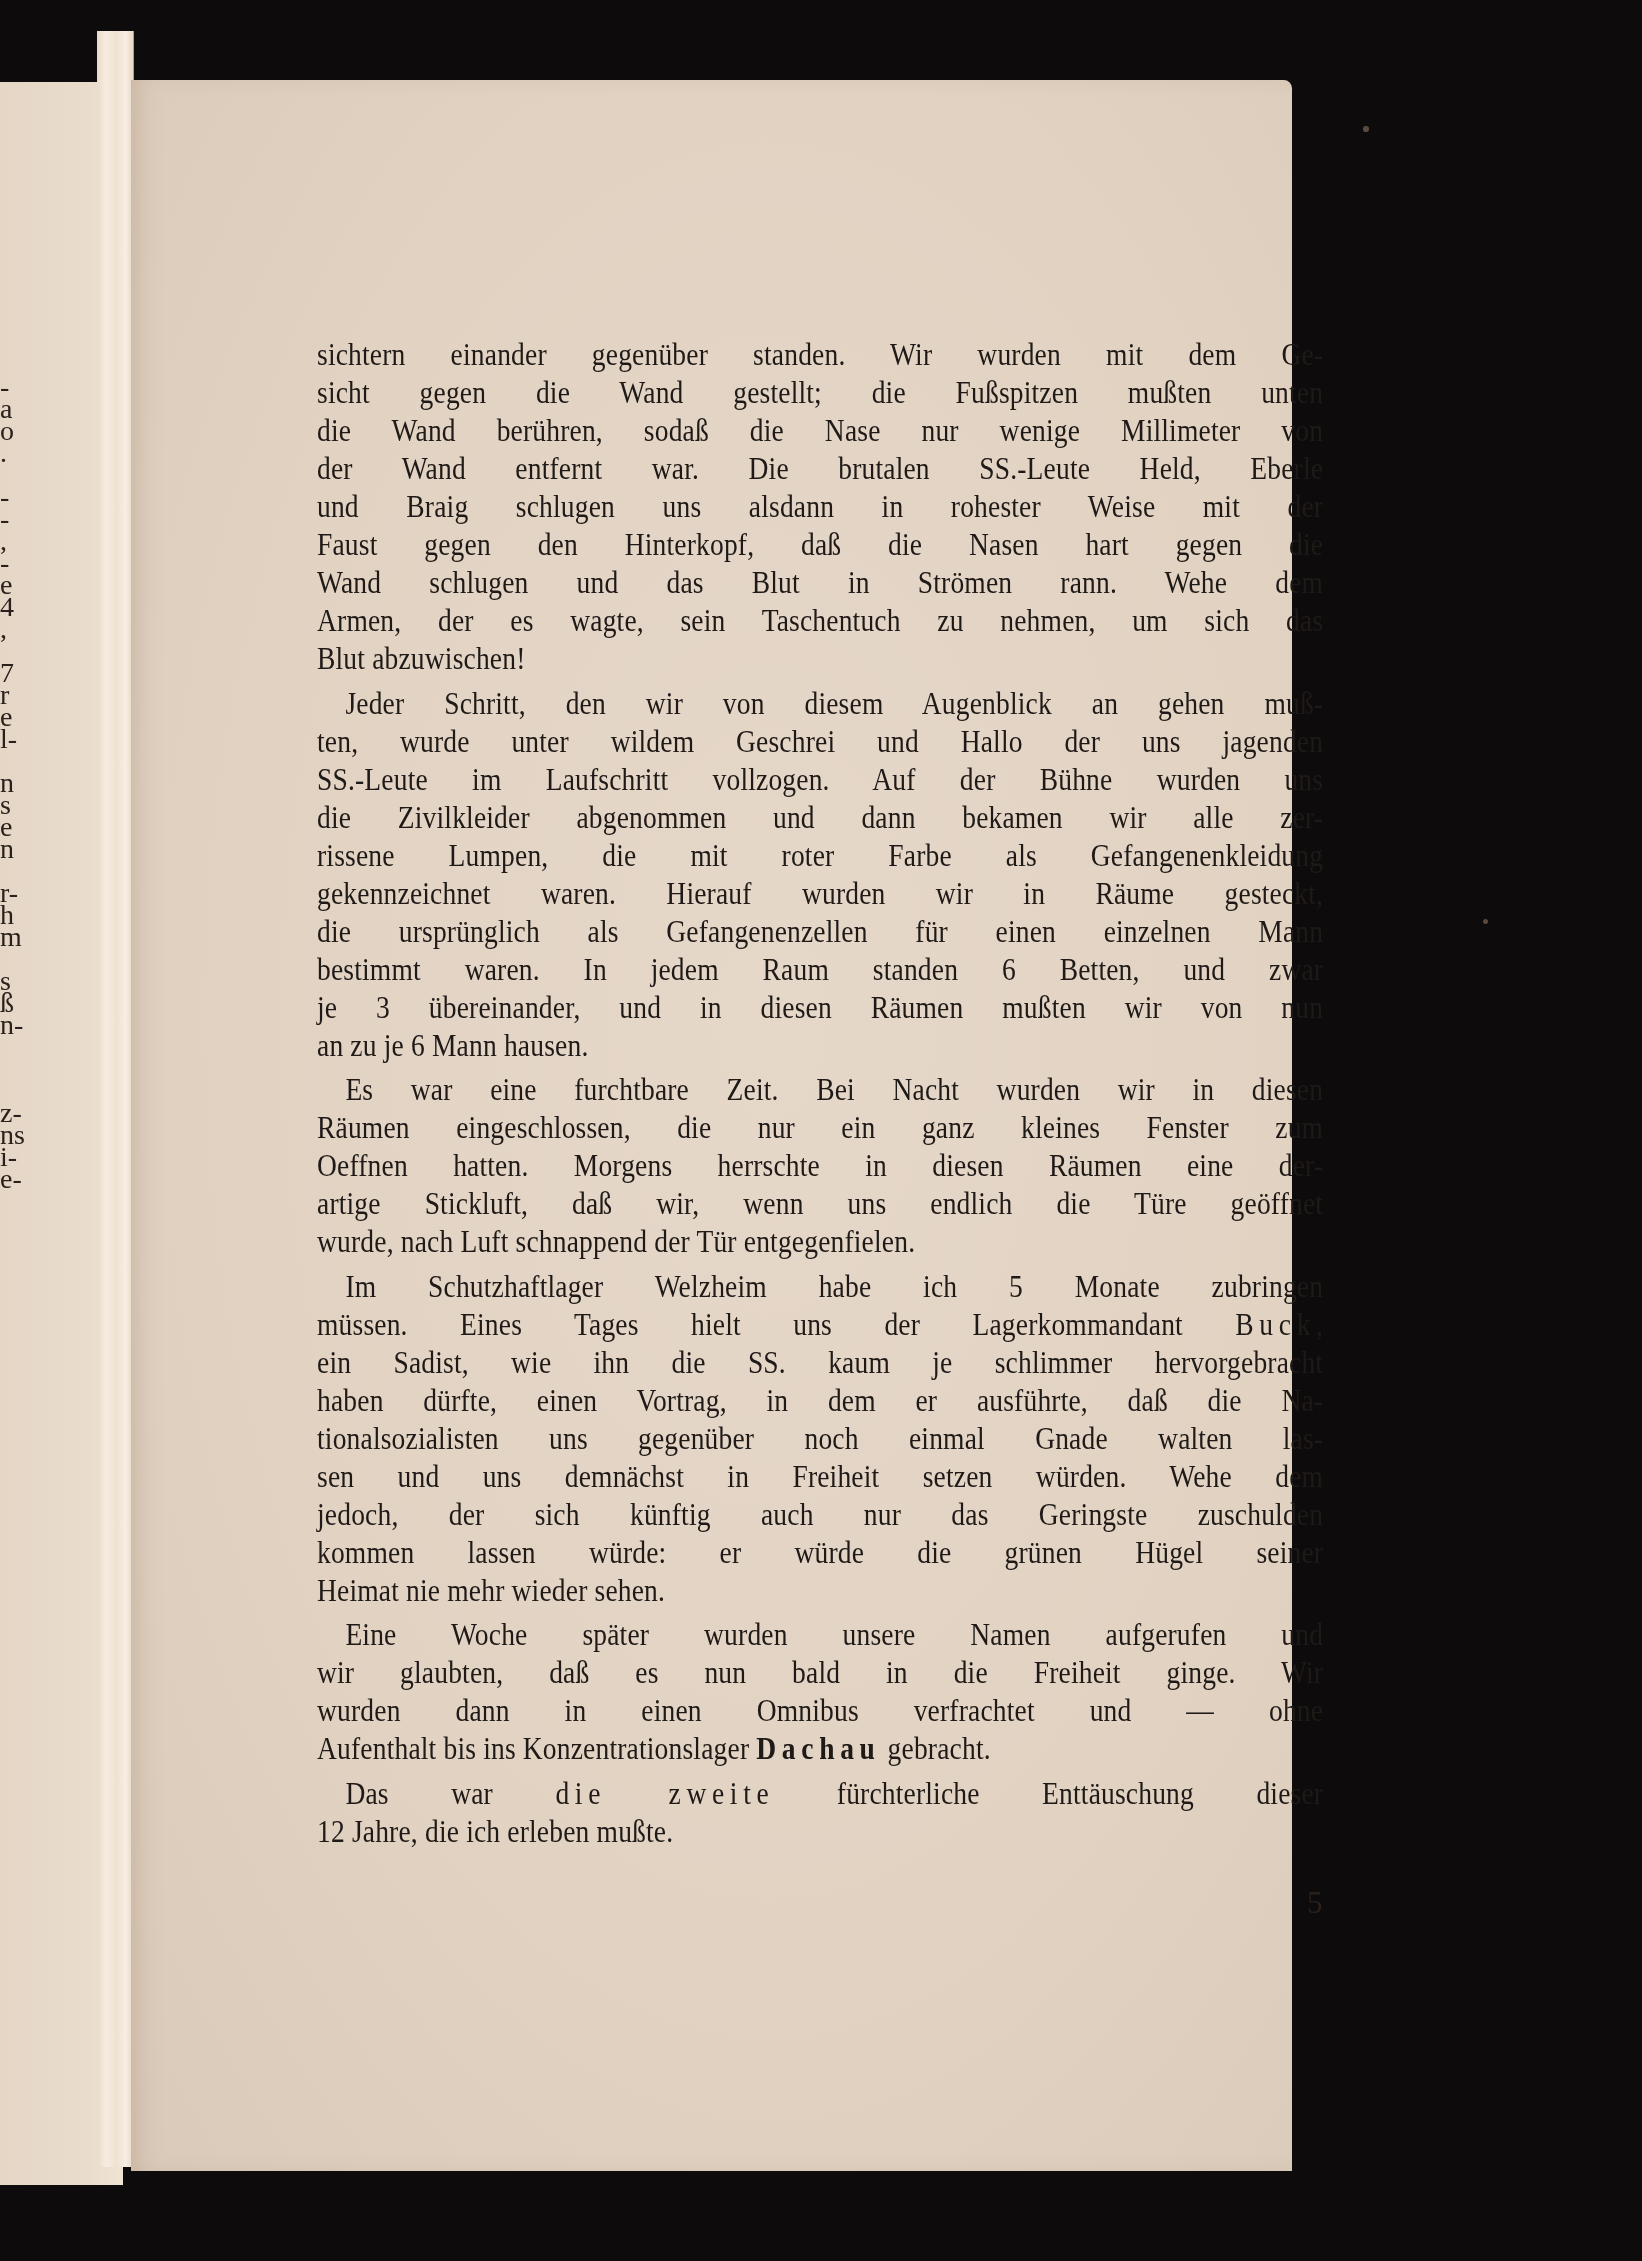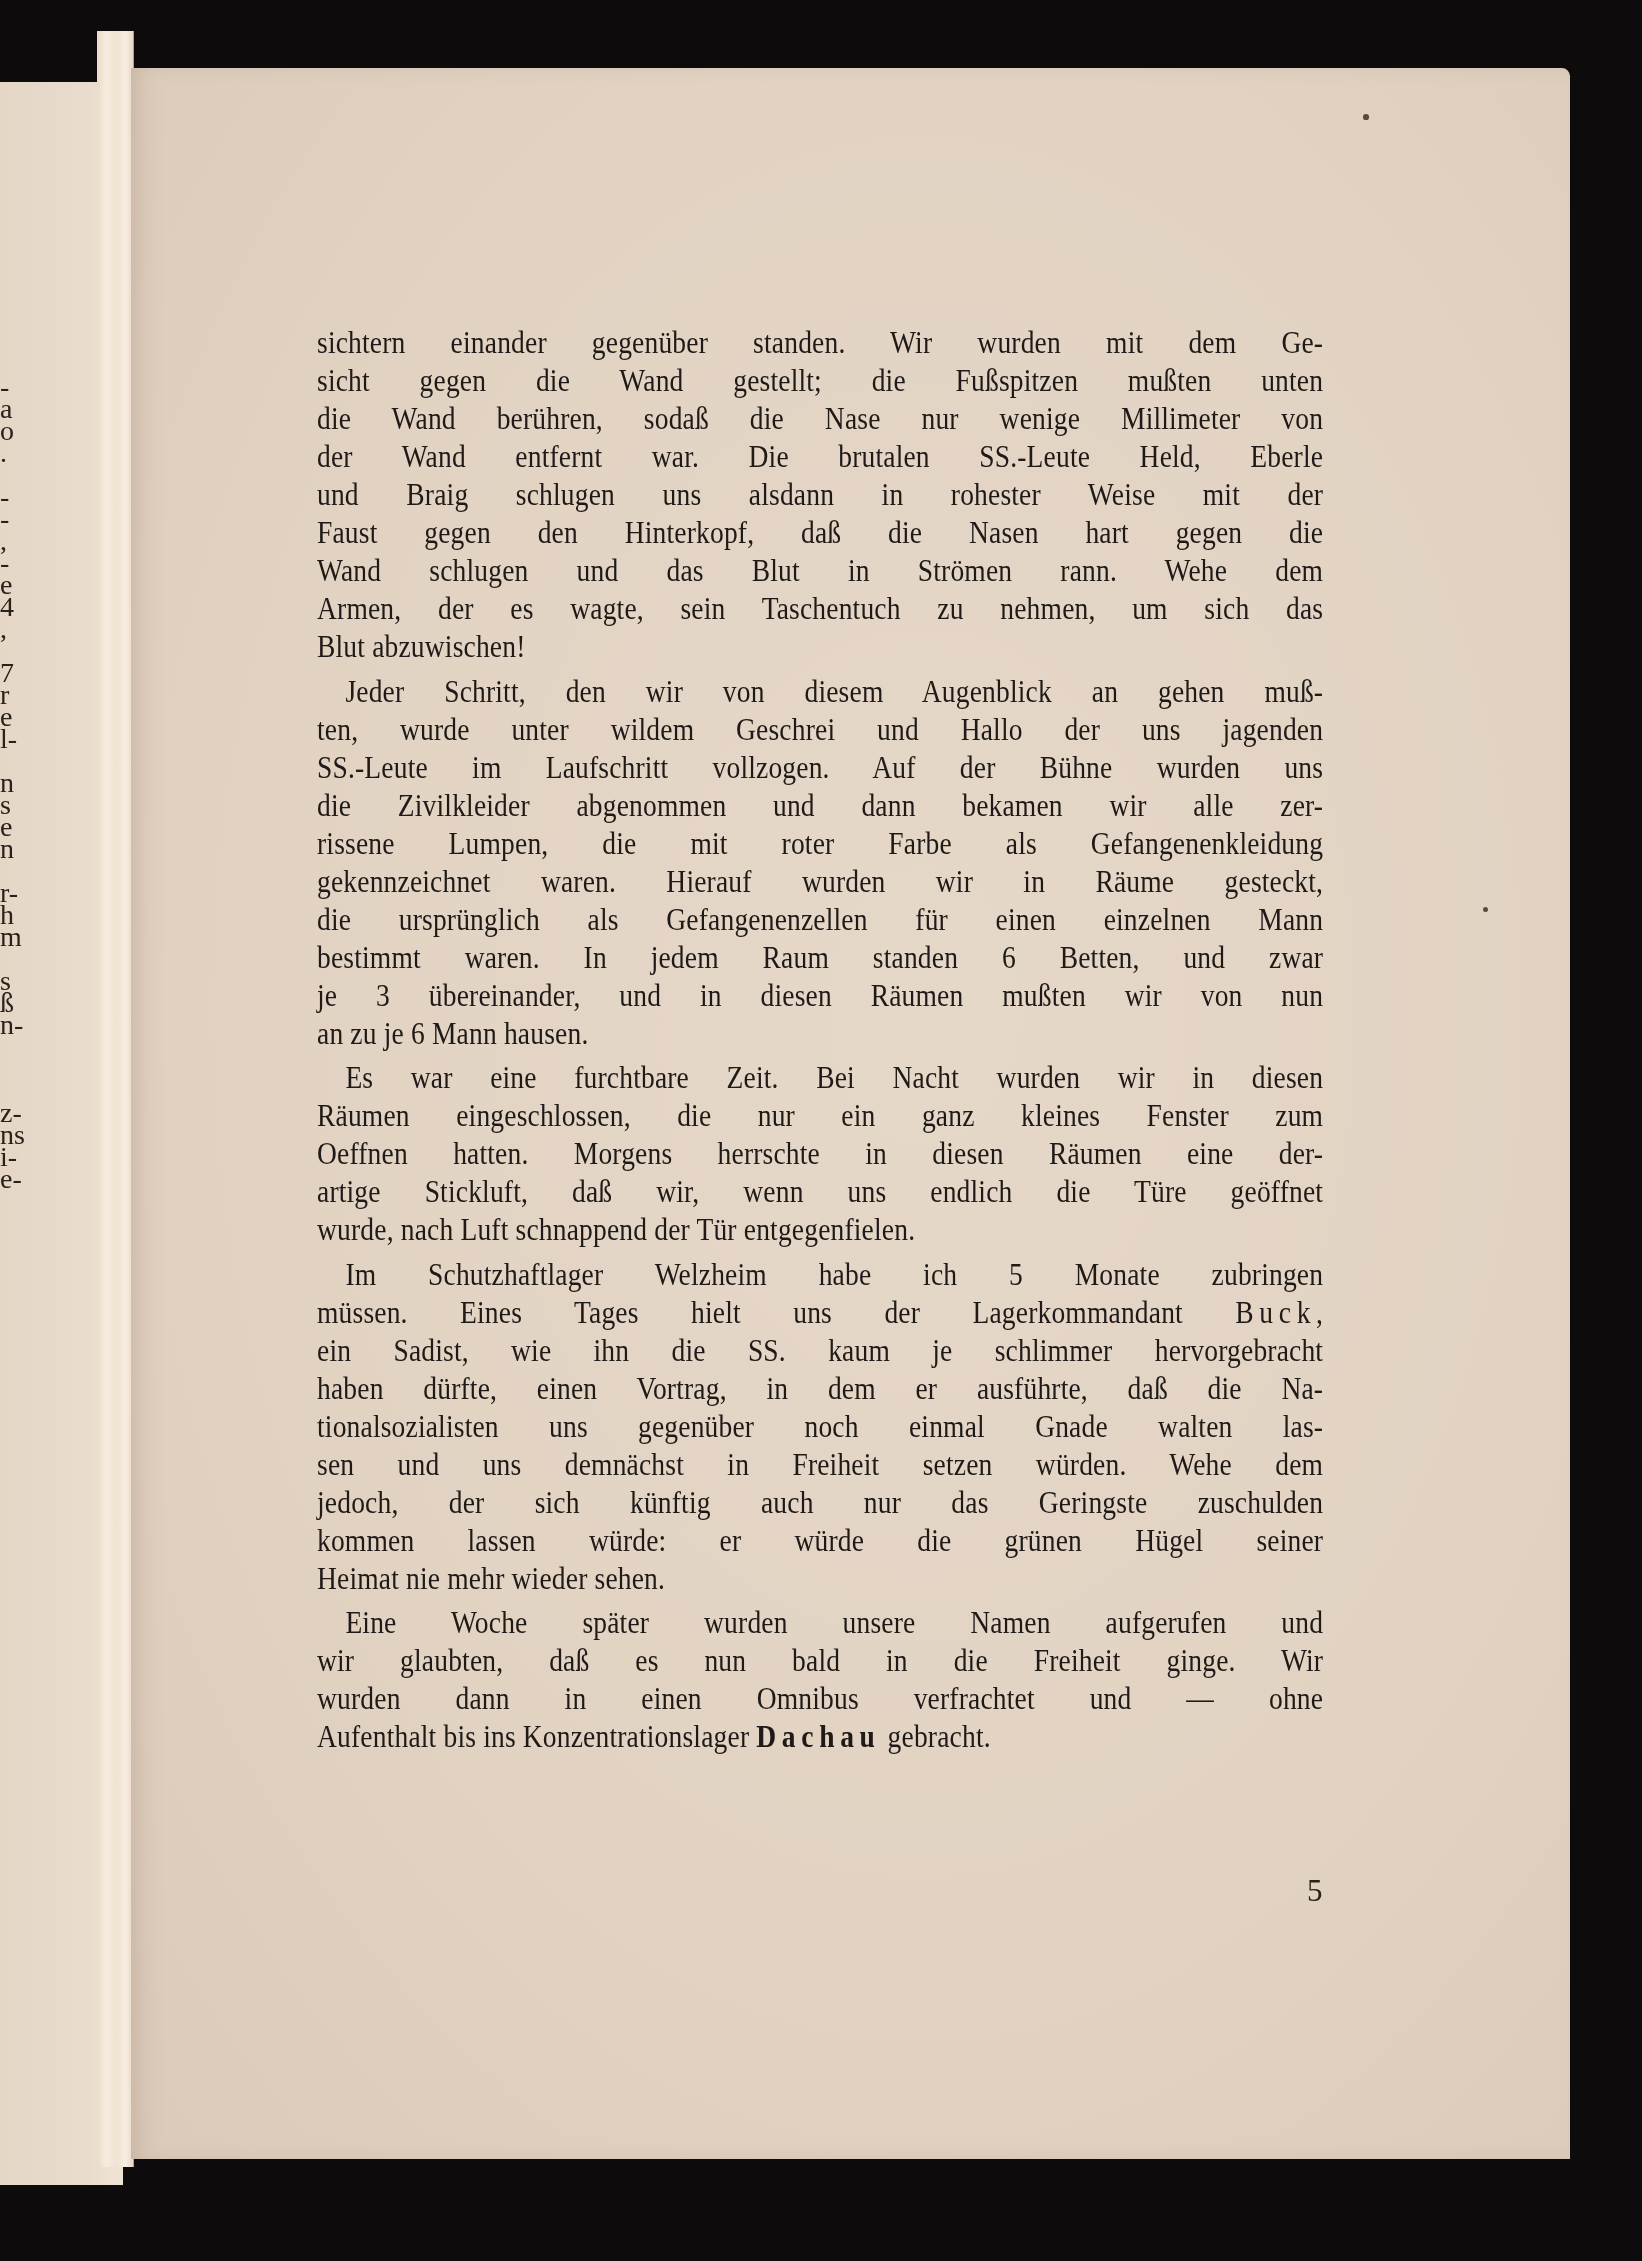--- a/index.html
+++ b/index.html
@@ -16,21 +16,21 @@
       position: absolute; left: 0; top: 294px; width: 33px;
       font-size: 28px; color: #2a211c; line-height: 22px;
     }
     .left-page .frag { display: block; height: 22px; white-space: pre; }
     .gutter {
       position: absolute; left: 97px; top: 31px; width: 36px; height: 2136px;
       background: linear-gradient(90deg, #eadbc9 0%, #f6ece0 25%, #efe2d2 55%, #f7ede2 80%, #e8d8c6 100%);
       border-right: 1.6px solid #b79f85;
     }
     .right-page {
-      position: absolute; left: 131px; top: 68px; width: 1439px; height: 2091px;
+      position: absolute; left: 131px; top: 80px; width: 1161px; height: 2091px;
       background: radial-gradient(ellipse at 55% 45%, #e6d8c9 0%, #e1d2c2 60%, #dacab9 100%);
       border-top-right-radius: 8.2px;
       box-shadow: inset 15px 0 25px -10px rgba(160,135,110,0.35);
     }
     .text-column {
       position: absolute; left: 186px; top: 255px; width: 1006px;
       font-size: 32px; line-height: 38px; color: #1f1a17;
       letter-spacing: 0.2px;
     }
     .line {
@@ -142,18 +142,22 @@
         <span class="line last"><span>Heimat nie mehr wieder sehen.</span></span>
       </div>
       <span class="para-gap"></span>
       <div>
         <span class="line indent"><span>Eine Woche später wurden unsere Namen aufgerufen und</span></span>
         <span class="line"><span>wir glaubten, daß es nun bald in die Freiheit ginge. Wir</span></span>
         <span class="line"><span>wurden dann in einen Omnibus verfrachtet und — ohne</span></span>
         <span class="line last"><span>Aufenthalt bis ins Konzentrationslager </span><span class="bold-spaced">Dachau</span><span> gebracht.</span></span>
       </div>
       <span class="para-gap"></span>
+      <div>
+        <span class="line indent"><span>Das war </span><span class="spaced">die</span><span> </span><span class="spaced">zweite</span><span> fürchterliche Enttäuschung dieser</span></span>
+        <span class="line last"><span>12 Jahre, die ich erleben mußte.</span></span>
+      </div>
     </div>
   <div class="page-number">5</div>
   <span class="speck" style="left:1232px;top:46px;width:5.7px;height:5.7px;"></span>
   <span class="speck" style="left:1352px;top:839px;width:5px;height:5px;"></span>
 </div>
 
 
 </body></html>

